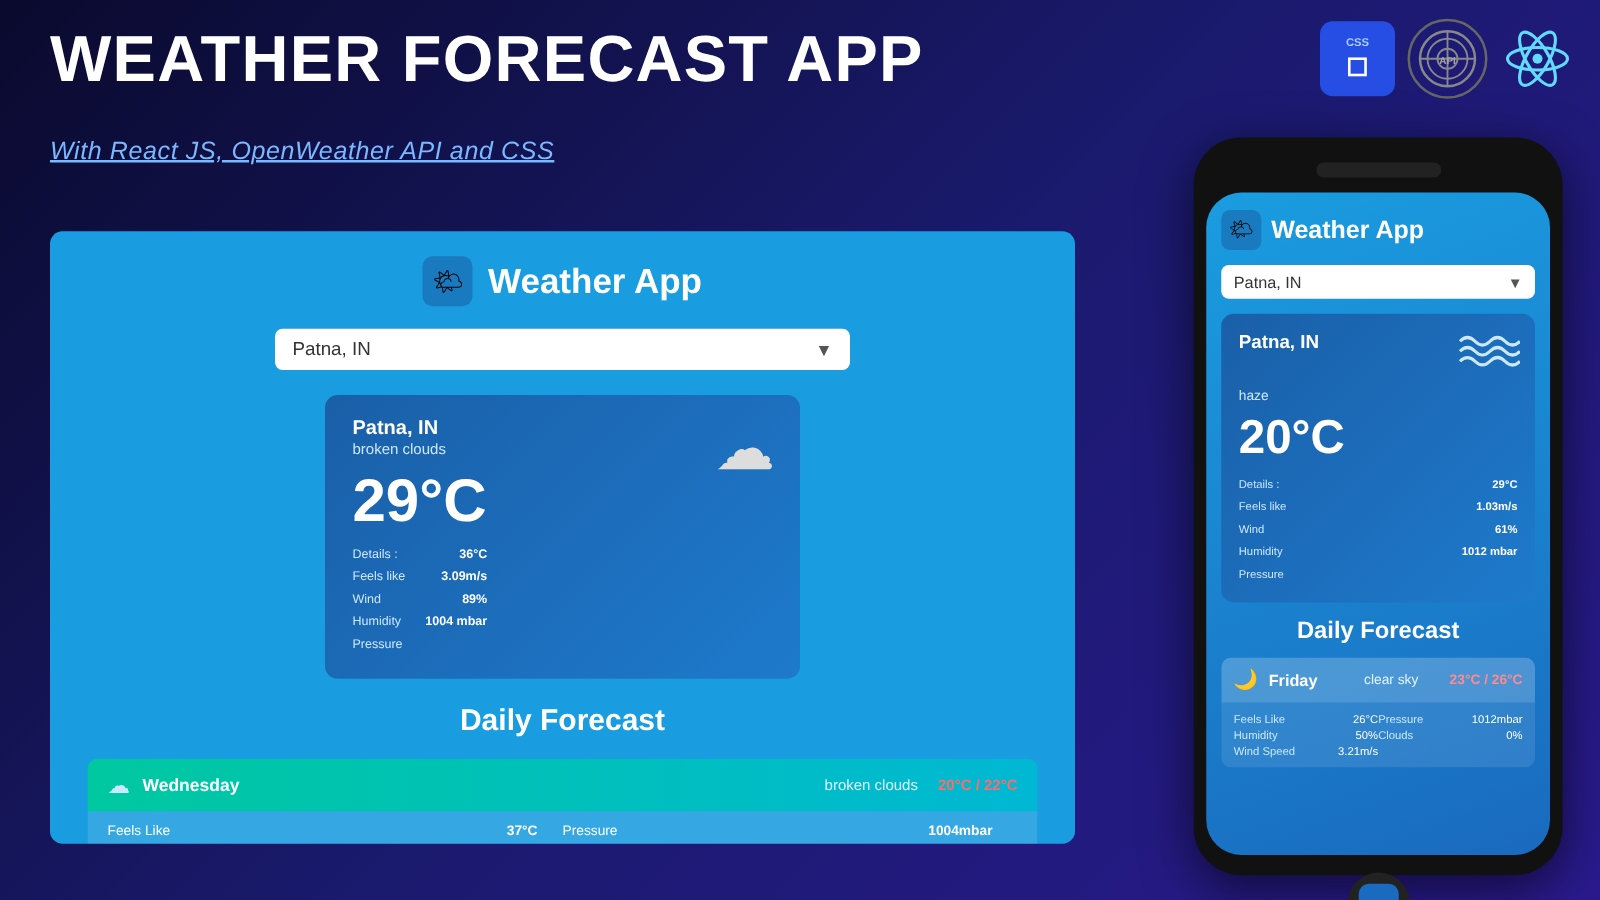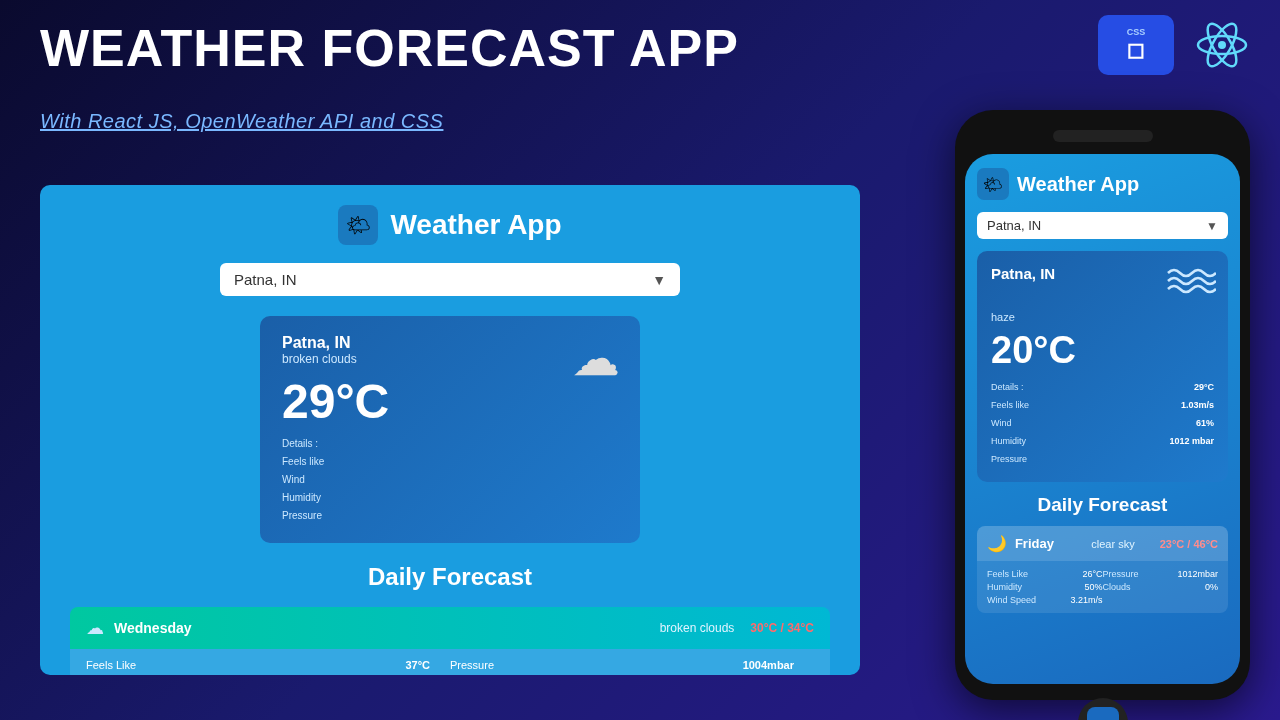--- a/index.html
+++ b/index.html
@@ -37,21 +37,21 @@
     
     .tech-icons {
       position: absolute;
       top: 15px;
       right: 20px;
       display: flex;
       gap: 10px;
       align-items: center;
     }
     .tech-icon {
-      width: 76px;
+      width: 60px;
       height: 60px;
       border-radius: 10px;
       display: flex;
       align-items: center;
       justify-content: center;
       font-size: 28px;
     }
     .tech-icon.css {
       background: #264de4;
       color: #fff;
@@ -459,20 +459,30 @@
 </head>
 <body>
 
 <h1 class="header-title">WEATHER FORECAST APP</h1>
 <p class="header-subtitle">With  React JS, OpenWeather API and CSS</p>
 
 <div class="tech-icons">
   <div class="tech-icon css">
     <span style="font-size:9px;color:#aad0ff;">CSS</span>
     <span style="font-size:22px;">◻</span>
+  </div>
+  <div class="tech-icon api" style="width:64px;height:64px;border-radius:50%;border:2px solid #666;display:flex;align-items:center;justify-content:center;position:relative;">
+    <svg width="50" height="50" viewBox="0 0 50 50">
+      <circle cx="25" cy="25" r="22" fill="none" stroke="#888" stroke-width="2"></circle>
+      <circle cx="25" cy="25" r="16" fill="none" stroke="#888" stroke-width="1.5"></circle>
+      <circle cx="25" cy="25" r="8" fill="none" stroke="#888" stroke-width="1.5"></circle>
+      <line x1="3" y1="25" x2="47" y2="25" stroke="#888" stroke-width="1.5"></line>
+      <line x1="25" y1="3" x2="25" y2="47" stroke="#888" stroke-width="1.5"></line>
+      <text x="25" y="29" text-anchor="middle" fill="#aaa" font-size="8" font-weight="bold">API</text>
+    </svg>
   </div>
   <div class="tech-icon react">
     <svg width="56" height="56" viewBox="0 0 56 56">
       <ellipse cx="28" cy="28" rx="24" ry="9" fill="none" stroke="#61dafb" stroke-width="2.5"></ellipse>
       <ellipse cx="28" cy="28" rx="24" ry="9" fill="none" stroke="#61dafb" stroke-width="2.5" transform="rotate(60 28 28)"></ellipse>
       <ellipse cx="28" cy="28" rx="24" ry="9" fill="none" stroke="#61dafb" stroke-width="2.5" transform="rotate(120 28 28)"></ellipse>
       <circle cx="28" cy="28" r="4" fill="#61dafb"></circle>
     </svg>
   </div>
 </div>
@@ -498,34 +508,41 @@
       <div class="weather-card-icon">☁</div>
       <div class="weather-card-temp">29°C</div>
       <div class="weather-card-details">
         <div class="weather-card-detail-labels">
           <div>Details :</div>
           <div>Feels like</div>
           <div>Wind</div>
           <div>Humidity</div>
           <div>Pressure</div>
         </div>
+        <div class="weather-card-detail-values">
+          <div></div>
+          <div>36°C</div>
+          <div>3.09m/s</div>
+          <div>89%</div>
+          <div>1004 mbar</div>
+        </div>
       </div>
     </div>
 
     <div class="daily-forecast-title">Daily Forecast</div>
 
     <div class="forecast-row">
       <div class="forecast-row-header expanded">
         <div class="forecast-row-left">
           <span class="cloud-icon-small">☁</span>
           <span class="forecast-row-day">Wednesday</span>
         </div>
         <div class="forecast-row-right">
           <span class="forecast-row-desc">broken clouds</span>
-          <span class="forecast-row-temps">30°C / 34°C</span>
+          <span class="forecast-row-temps">20°C / 22°C</span>
         </div>
       </div>
       <div class="forecast-row-body">
         <span class="forecast-detail-label">Feels Like</span>
         <span class="forecast-detail-value">37°C</span>
         <span class="forecast-detail-label">Pressure</span>
         <span class="forecast-detail-value">1004mbar</span>
 
       </div>
     </div>
@@ -581,21 +598,21 @@
     <div class="phone-daily-title">Daily Forecast</div>
 
     <div class="phone-forecast-row">
       <div class="phone-forecast-header" style="background: rgba(255,255,255,0.22);">
         <div class="phone-forecast-left">
           <span style="color:#cce8ff;font-size:16px;">🌙</span>
           <span class="phone-forecast-day">Friday</span>
         </div>
         <div class="phone-forecast-right">
           <span class="phone-forecast-sky">clear sky</span>
-          <span class="phone-forecast-temp">23°C / 46°C</span>
+          <span class="phone-forecast-temp">23°C / 26°C</span>
         </div>
       </div>
       <div class="phone-forecast-body">
         <div class="phone-forecast-detail">
           <span class="phone-forecast-detail-label">Feels Like</span>
           <span class="phone-forecast-detail-value">26°C</span>
         </div>
         <div class="phone-forecast-detail">
           <span class="phone-forecast-detail-label">Pressure</span>
           <span class="phone-forecast-detail-value">1012mbar</span>

